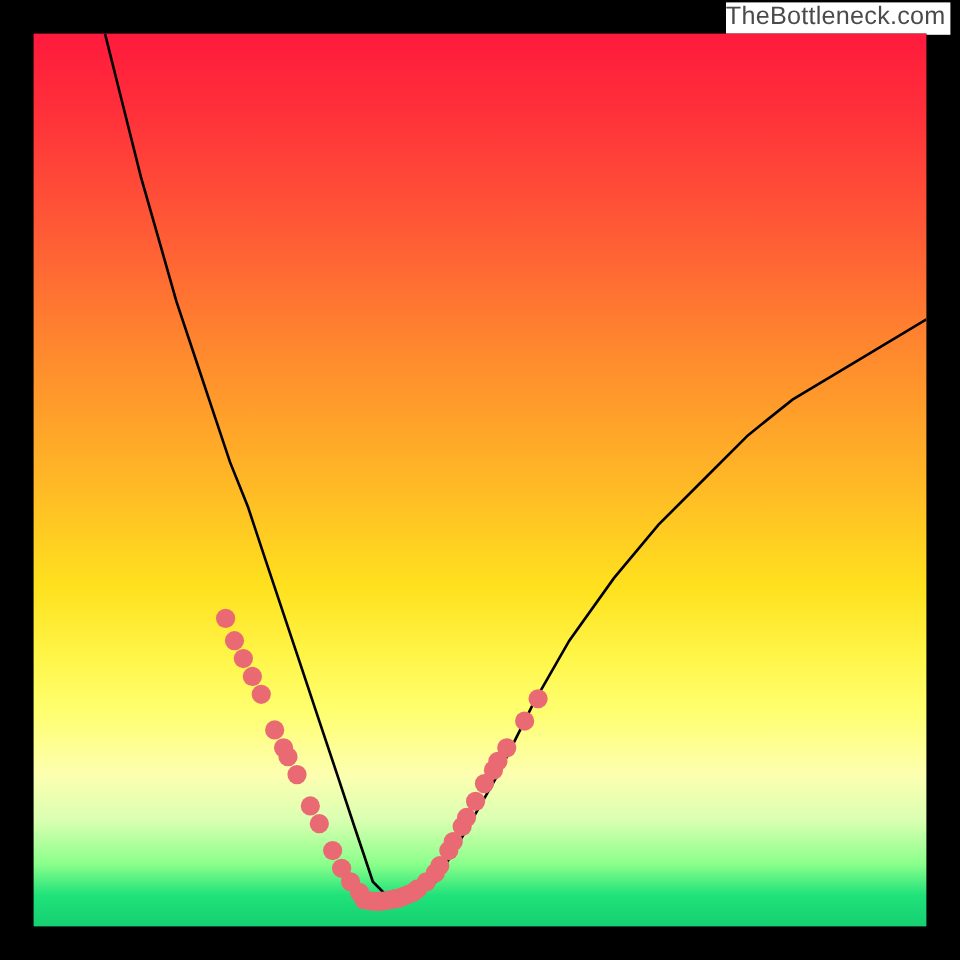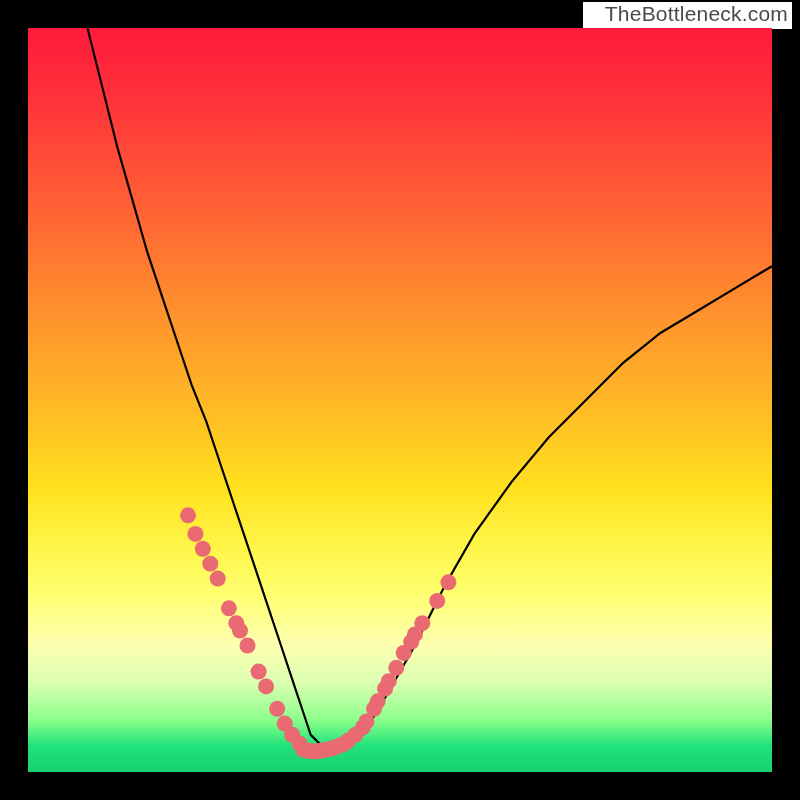--- a/index.html
+++ b/index.html
@@ -49,21 +49,21 @@
     top: 0;
     width: 744px;
     height: 744px;
   }
   .watermark {
     position: absolute;
     right: 8px;
     top: 2px;
     color: #4a4a4a;
     background: #fff;
-    padding: 0 4px 1px 22px;
+    padding: 0 4px 1px 0;
     font-size: 21px;
     font-weight: 500;
     letter-spacing: 0.2px;
     height: 26px;
     line-height: 24px;
   }
 </style>
 </head>
 <body>
 

